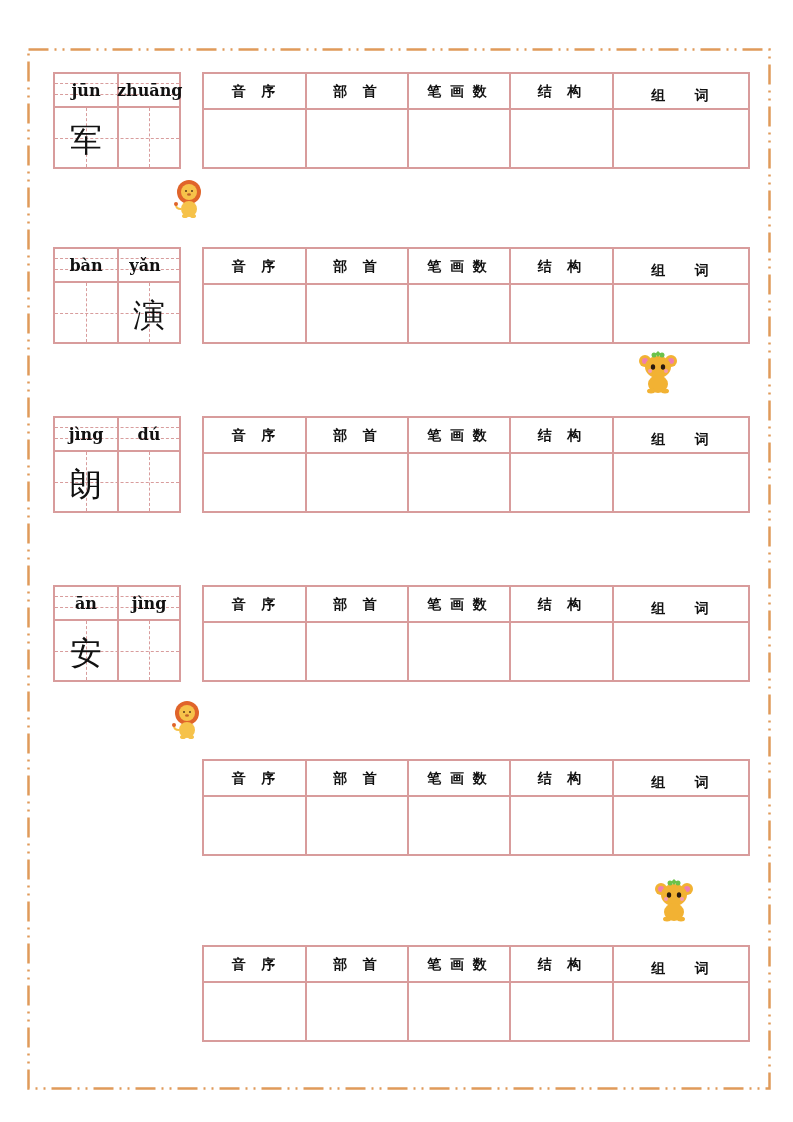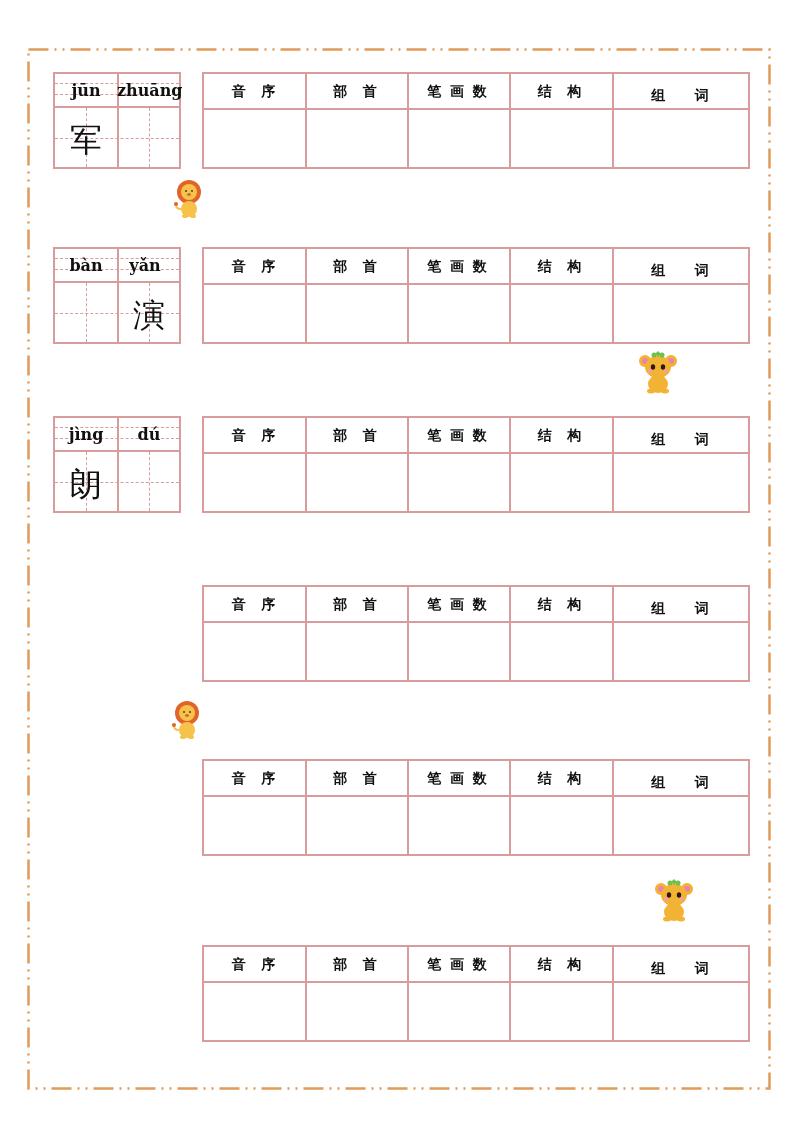--- a/index.html
+++ b/index.html
@@ -125,20 +125,33 @@
       <div class="lbl" style="left:305px;width:103px">结  构</div>
       <div class="lbl" style="left:408px;width:138px;top:10px">组    词</div>
       <div style="position:absolute;left:0;top:36px;width:101px;height:59px"></div>
       <div style="position:absolute;left:103px;top:36px;width:100px;height:59px"></div>
       <div style="position:absolute;left:205px;top:36px;width:100px;height:59px"></div>
       <div style="position:absolute;left:307px;top:36px;width:101px;height:59px"></div>
       <div style="position:absolute;left:410px;top:36px;width:136px;height:59px"></div>
     </div>
   </div>
     <div class="row" style="top: 585px;">
+    <div class="tzg">
+      <div class="py">
+        <div class="dl" style="top:9px"></div>
+        <div class="dl" style="top:20px"></div>
+      </div>
+      <div class="vsep"></div>
+      <div class="vdash" style="left:31px"></div>
+      <div class="vdash" style="left:94px"></div>
+      <div class="hdash"></div>
+      <div class="py-text" style="left:0;width:62px">ān</div>
+      <div class="py-text" style="left:62px;width:64px">jìng</div>
+      <div class="hanzi" style="left: 0px;">安</div>
+    </div>
     <div class="info">
       <div class="hdr"></div>
       <div class="col" style="left:101px"></div>
       <div class="col" style="left:203px"></div>
       <div class="col" style="left:305px"></div>
       <div class="col" style="left:408px"></div>
       <div class="lbl" style="left:0;width:101px">音  序</div>
       <div class="lbl" style="left:101px;width:102px">部  首</div>
       <div class="lbl" style="left:203px;width:102px">笔 画 数</div>
       <div class="lbl" style="left:305px;width:103px">结  构</div>

